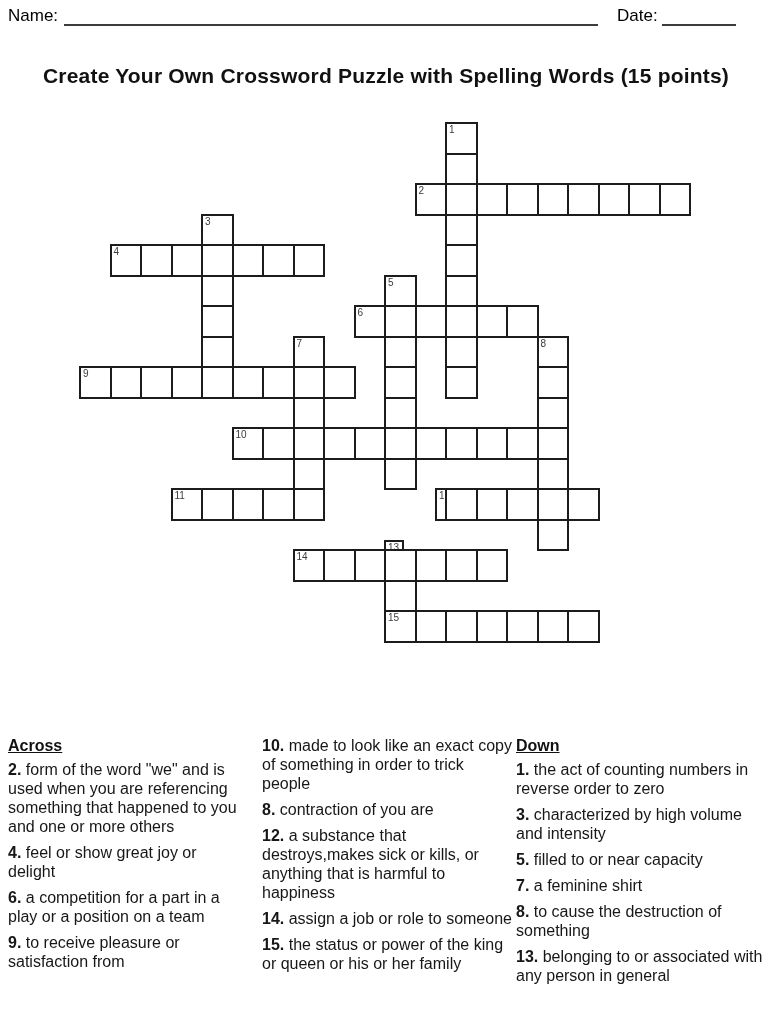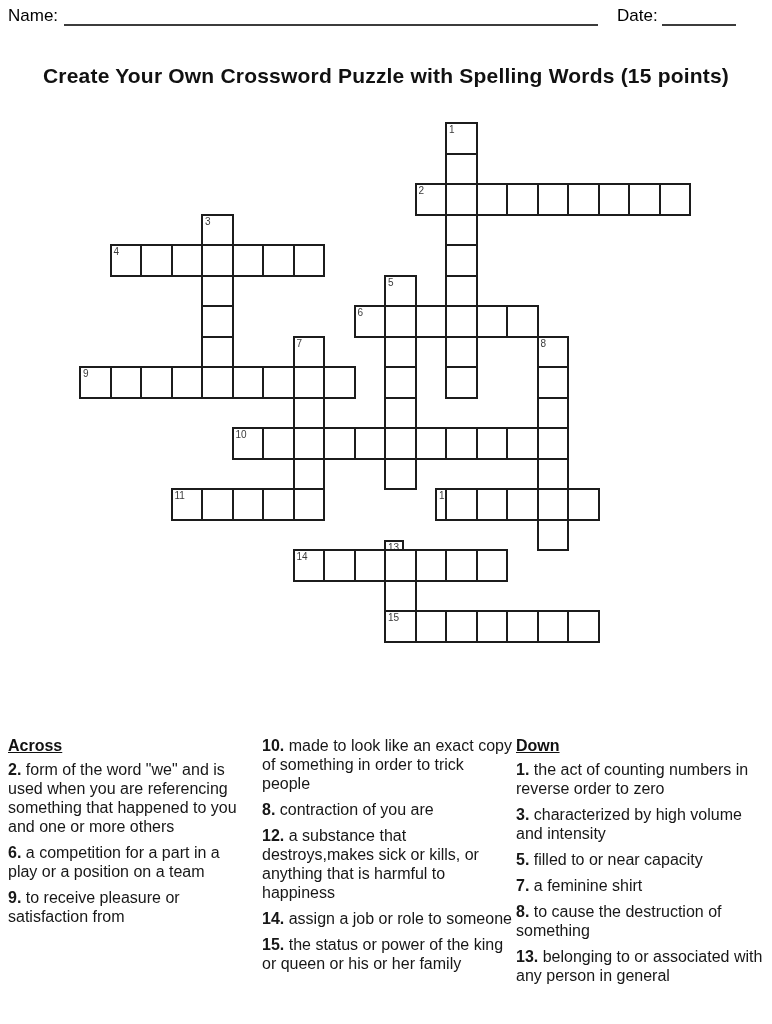--- a/index.html
+++ b/index.html
@@ -179,20 +179,21 @@
     <div class="cell" style="left: 445px; top: 610px; height: 32.5px; width: 32.5px; border-color: rgb(28, 28, 28);"></div>
     <div class="cell" style="left: 475.5px; top: 610px; height: 32.5px; width: 32.5px; border-color: rgb(28, 28, 28);"></div>
     <div class="cell" style="left: 506px; top: 610px; height: 32.5px; width: 32.5px; border-color: rgb(28, 28, 28);"></div>
     <div class="cell" style="left: 536.5px; top: 610px; height: 32.5px; width: 32.5px; border-color: rgb(28, 28, 28);"></div>
     <div class="cell" style="left: 567px; top: 610px; height: 32.5px; width: 32.5px; border-color: rgb(28, 28, 28);"></div>
   </div>
 
 <div class="clue-col" id="clues-col-left">
     <div class="clue-heading">Across</div>
     <div class="clue"><b>2.</b> <span>form of the word "we" and is used when you are referencing something that happened to you and one or more others</span></div>
+    <div class="clue"><b>4.</b> <span>feel or show great joy or delight</span></div>
     <div class="clue"><b>6.</b> <span>a competition for a part in a play or a position on a team</span></div>
     <div class="clue"><b>9.</b> <span>to receive pleasure or satisfaction from</span></div>
   </div>
 <div class="clue-col" id="clues-col-middle">
     <div class="clue"><b>10.</b> <span>made to look like an exact copy of something in order to trick people</span></div>
     <div class="clue"><b>8.</b> <span>contraction of you are</span></div>
     <div class="clue"><b>12.</b> <span>a substance that destroys,makes sick or kills, or anything that is harmful to happiness</span></div>
     <div class="clue"><b>14.</b> <span>assign a job or role to someone</span></div>
     <div class="clue"><b>15.</b> <span>the status or power of the king or queen or his or her family</span></div>
   </div>

